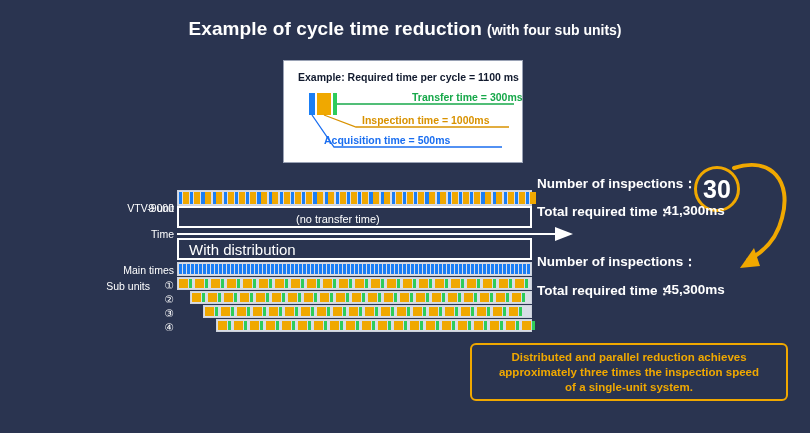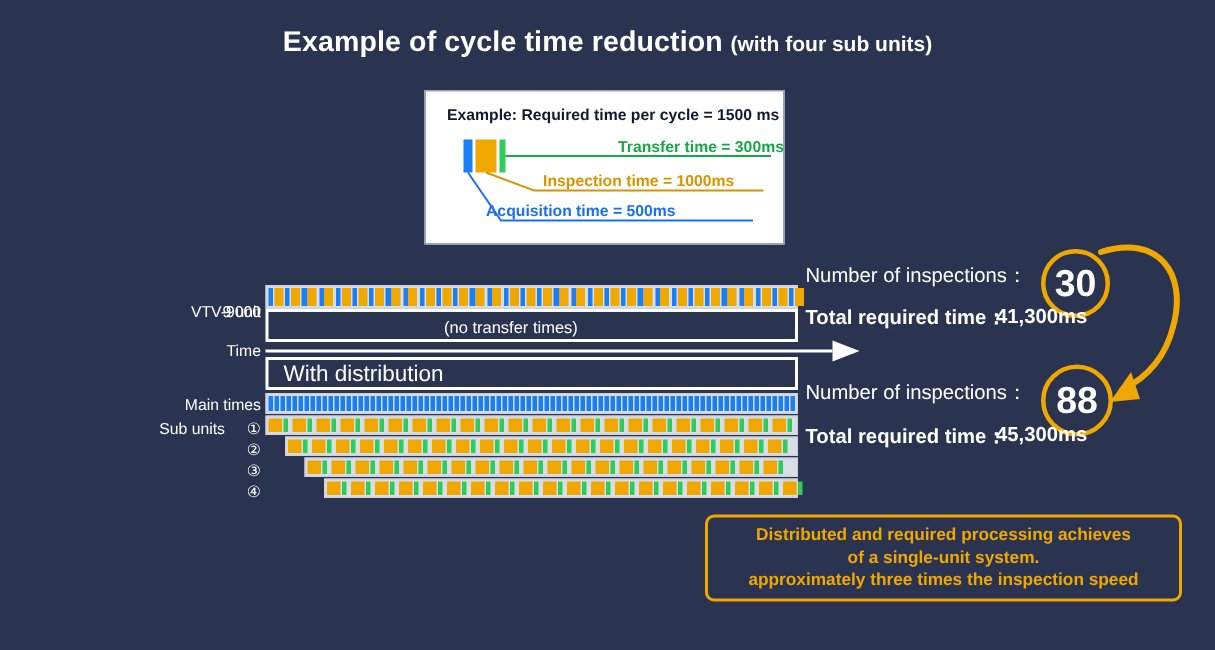--- a/index.html
+++ b/index.html
@@ -39,21 +39,21 @@
   .bar-frame{background:#d9dde6;border:1px solid #cdd2dc;}
 
   .whitebox{position:absolute;box-sizing:border-box;background:#2a3450;
     border:2px solid #ffffff;}
   .wb-text{position:absolute;color:#ffffff;white-space:nowrap;}
   .wb-main{font-size:15px;}
   .wb-note{font-size:11px;}
 
   
   .stat{position:absolute;color:#ffffff;white-space:nowrap;}
-  .stat-l1{font-size:13.5px;font-weight:normal;}
+  .stat-l1{font-size:13.5px;font-weight:bold;}
   .stat-l2{font-size:13.5px;font-weight:bold;}
   .circle-num{position:absolute;display:flex;align-items:center;justify-content:center;
     border-radius:50%;border:3px solid #f0a800;color:#ffffff;
     font-size:25px;font-weight:bold;background:#2a3450;}
 
   
   .callout{position:absolute;left:470px;top:343px;width:318px;height:58px;
     box-sizing:border-box;border:2px solid #f0a800;border-radius:6px;
     background:#2a3450;display:flex;align-items:center;justify-content:center;}
   .callout-text{color:#f0a800;font-size:11.5px;font-weight:bold;line-height:15px;
@@ -62,21 +62,21 @@
 </head>
 <body>
 
 <div id="stage">
 
   <div class="title-wrap">
     <span class="title-main">Example of cycle time reduction</span><span class="title-sub">(with four sub units)</span>
   </div>
 
   <div class="legend-box">
-    <div class="legend-title">Example: Required time per cycle = 1500 ms</div>
+    <div class="legend-title">Example: Required time per cycle = 1100 ms</div>
     <div class="lg-blue"></div>
     <div class="lg-orng"></div>
     <div class="lg-grn"></div>
 
     <svg class="legend-svg" width="240" height="103">
 
       <path d="M53,43 L110,43" stroke="#17a84a" stroke-width="1.3" fill="none"></path>
       <path d="M110,43 L230,43" stroke="#17a84a" stroke-width="1.3" fill="none"></path>
 
       <path d="M40,54 L72,66 L225,66" stroke="#d99200" stroke-width="1.3" fill="none"></path>
@@ -425,46 +425,45 @@
         <div class="bar" style="left: 273px; top: 1px; bottom: 1px; width: 9px; background: rgb(240, 168, 0);"></div>
         <div class="bar" style="left: 283px; top: 1px; bottom: 1px; width: 3px; background: rgb(46, 204, 90);"></div>
         <div class="bar" style="left: 289px; top: 1px; bottom: 1px; width: 9px; background: rgb(240, 168, 0);"></div>
         <div class="bar" style="left: 299px; top: 1px; bottom: 1px; width: 3px; background: rgb(46, 204, 90);"></div>
         <div class="bar" style="left: 305px; top: 1px; bottom: 1px; width: 9px; background: rgb(240, 168, 0);"></div>
         <div class="bar" style="left: 315px; top: 1px; bottom: 1px; width: 3px; background: rgb(46, 204, 90);"></div>
       </div>
     </div>
 
   <div class="whitebox" style="left:177px;top:206px;width:355px;height:22px;"></div>
-  <div class="wb-text wb-note" style="left:296px;top:213px;">(no transfer times)</div>
+  <div class="wb-text wb-note" style="left:296px;top:213px;">(no transfer time)</div>
 
   <div class="whitebox" style="left:177px;top:238px;width:355px;height:22px;"></div>
   <div class="wb-text wb-main" style="left:189px;top:241px;">With distribution</div>
 
   <svg style="position:absolute;left:170px;top:224px;" width="410" height="20">
     <line x1="7" y1="10" x2="385" y2="10" stroke="#ffffff" stroke-width="2"></line>
     <polygon points="385,3 403,10 385,17" fill="#ffffff"></polygon>
   </svg>
 
   <div class="stat stat-l1" style="left:537px;top:175px;">Number of inspections：</div>
   <div class="circle-num" style="left:694px;top:166px;width:40px;height:40px;">30</div>
   <div class="stat stat-l2" style="left:537px;top:203px;">Total required time：</div>
   <div class="stat stat-l2" style="left:664px;top:203px;">41,300ms</div>
 
   <div class="stat stat-l1" style="left:537px;top:253px;">Number of inspections：</div>
-  <div class="circle-num" style="left:694px;top:243px;width:42px;height:42px;">88</div>
   <div class="stat stat-l2" style="left:537px;top:282px;">Total required time：</div>
   <div class="stat stat-l2" style="left:664px;top:282px;">45,300ms</div>
 
   <svg style="position:absolute;left:690px;top:160px;" width="110" height="130">
     <path d="M44,8 C82,-4 102,22 92,58 C86,82 70,94 58,100" stroke="#f0a800" stroke-width="4" fill="none" stroke-linecap="round"></path>
     <polygon points="64,88 50,108 70,106" fill="#f0a800"></polygon>
   </svg>
 
   <div class="callout">
     <div class="callout-text">
-      <div>Distributed and required processing achieves</div>
+      <div>Distributed and parallel reduction achieves</div>
+      <div>approximately three times the inspection speed</div>
       <div>of a single-unit system.</div>
-      <div>approximately three times the inspection speed</div>
     </div>
   </div>
 
 </div>
 
 </body></html>

